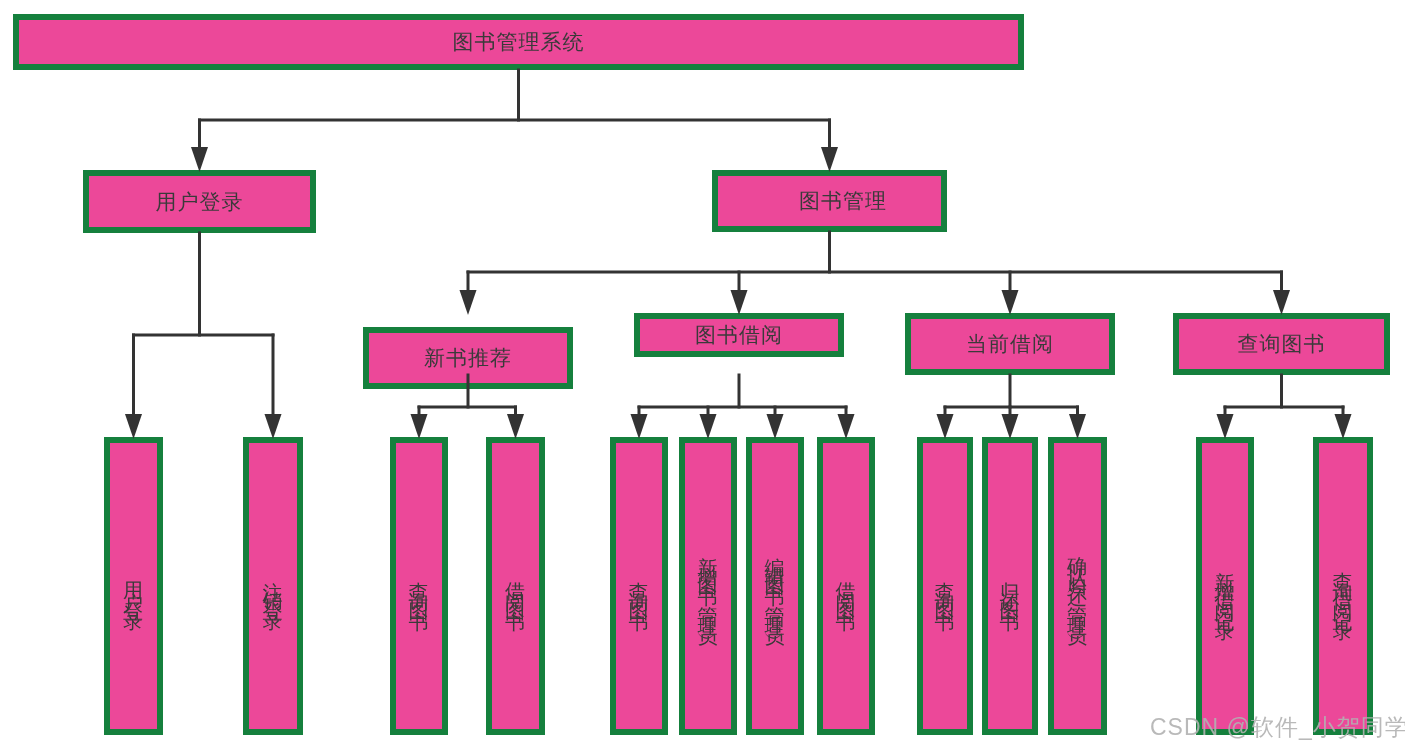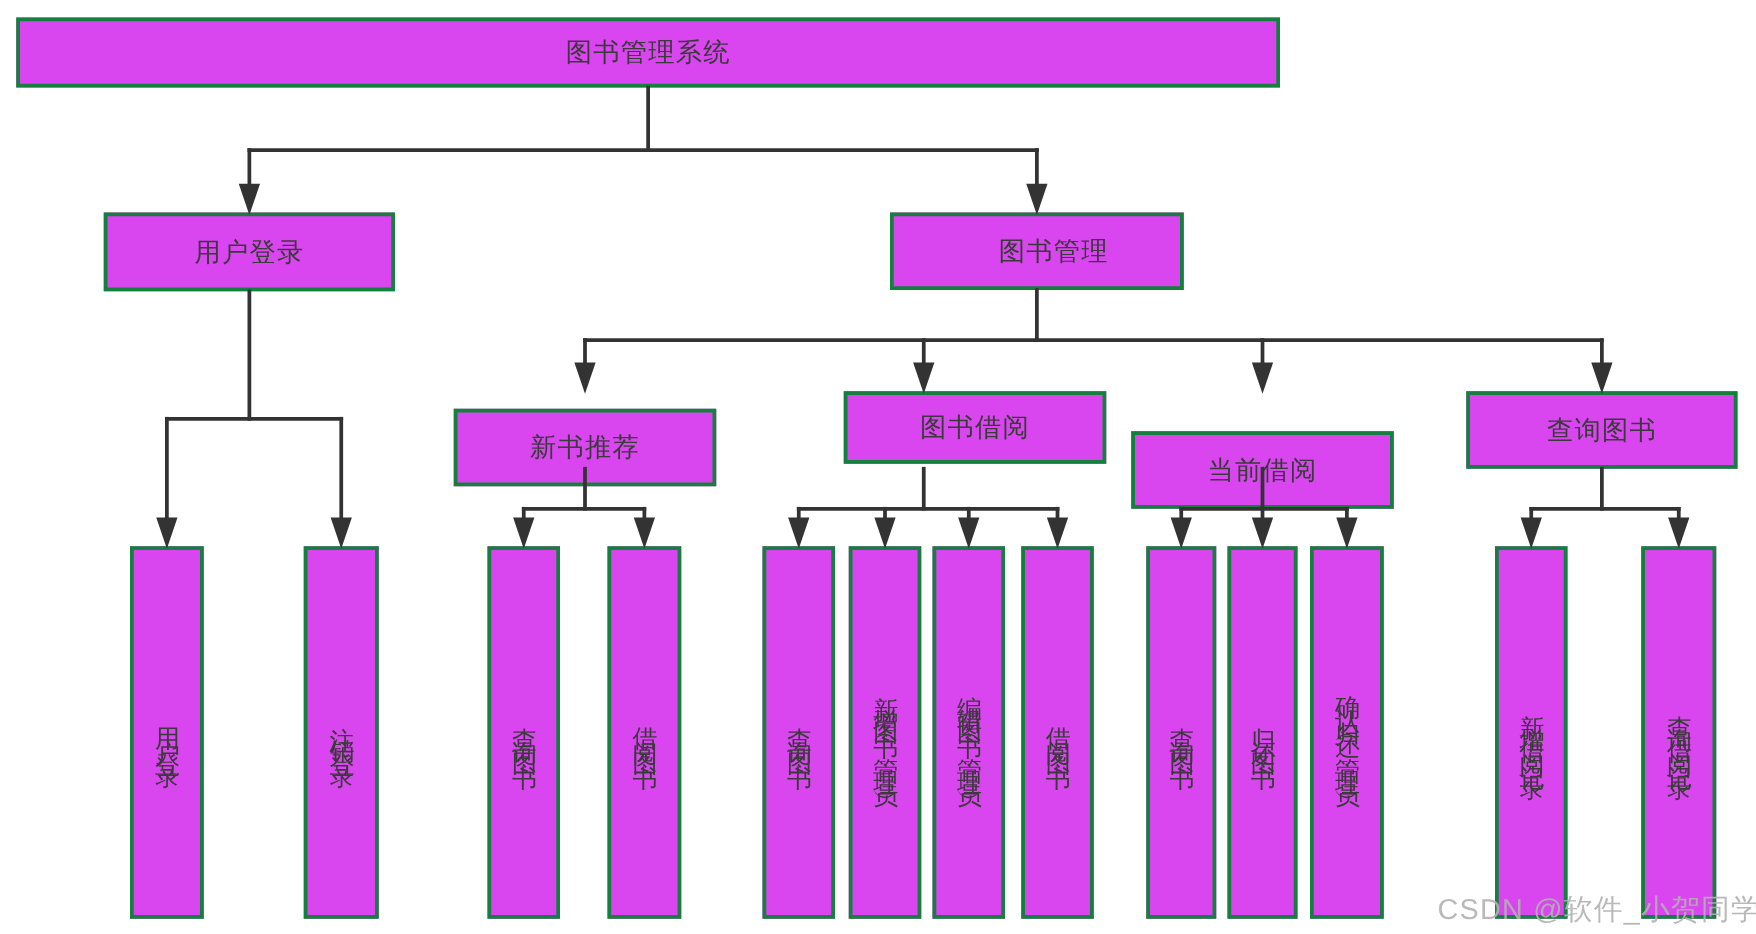--- a/index.html
+++ b/index.html
@@ -14,22 +14,22 @@
   #connectors {
     position: absolute;
     left: 0; top: 0;
     width: 1405px; height: 747px;
     z-index: 5;
     pointer-events: none;
   }
   .node {
     position: absolute;
     box-sizing: border-box;
-    border: 3px solid #15803d;
-    background: #d946ef;
+    border: 6px solid #15803d;
+    background: #ec4899;
     display: flex;
     align-items: center;
     justify-content: center;
     color: #3a3a3a;
     font-size: 21px;
     letter-spacing: 1px;
     z-index: 2;
   }
   .node.vertical .lbl {
     writing-mode: vertical-rl;
@@ -111,24 +111,24 @@
       </div>
       <div class="node" style="left: 83px; top: 170px; width: 233px; height: 63px;">
         <span class="lbl">用户登录</span>
       </div>
       <div class="node" style="left: 712px; top: 170px; width: 235px; height: 62px; padding-left: 27px;">
         <span class="lbl">图书管理</span>
       </div>
       <div class="node" style="left: 363px; top: 327px; width: 210px; height: 62px;">
         <span class="lbl">新书推荐</span>
       </div>
-      <div class="node" style="left: 634px; top: 313px; width: 210px; height: 58px; margin-left: 41px;">
+      <div class="node" style="left: 634px; top: 313px; width: 210px; height: 44px;">
         <span class="lbl">图书借阅</span>
       </div>
-      <div class="node" style="left: 905px; top: 313px; width: 210px; height: 62px; margin-top: 32px;">
+      <div class="node" style="left: 905px; top: 313px; width: 210px; height: 62px;">
         <span class="lbl">当前借阅</span>
       </div>
       <div class="node" style="left: 1173px; top: 313px; width: 217px; height: 62px;">
         <span class="lbl">查询图书</span>
       </div>
       <div class="node vertical" style="left: 104px; top: 437px; width: 59px; height: 298px;">
         <span class="lbl">用户登录</span>
       </div>
       <div class="node vertical" style="left: 243px; top: 437px; width: 60px; height: 298px;">
         <span class="lbl">注销登录</span>

